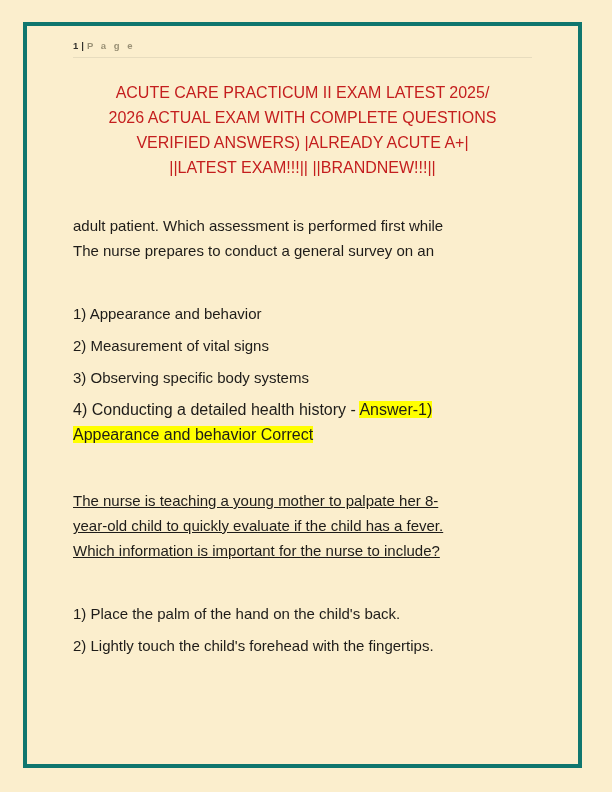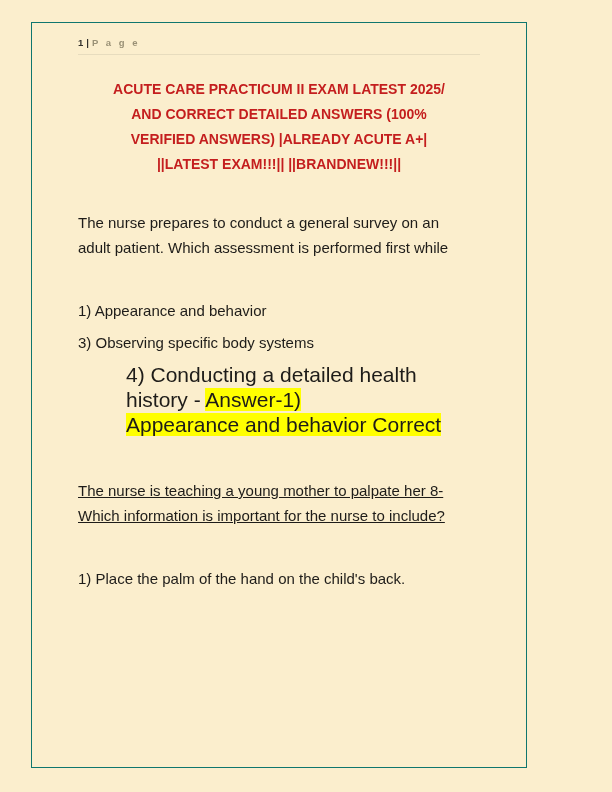--- a/index.html
+++ b/index.html
@@ -7,93 +7,96 @@
     position: relative;
     width: 612px;
     height: 792px;
     background: #fbeecd;
     font-family: "Liberation Sans", sans-serif;
     color: #1e1c19;
     overflow: hidden;
   }
   .page-frame {
     position: absolute;
-    left: 31px;
+    left: 23px;
     top: 22px;
-    width: 496px;
+    width: 559px;
     height: 746px;
-    border: 1px solid #0f766e;
+    border: 4px solid #0f766e;
     box-sizing: border-box;
     padding: 14px 46px 0 46px;
   }
   .page-header {
     font-size: 9.5px;
     font-weight: bold;
     border-bottom: 1px solid #e7dcbe;
     padding-bottom: 6px;
   }
   .page-number { color: #33312c; letter-spacing: 1px; }
   .page-sep { color: #33312c; margin: 0 3px 0 2px; }
   .page-label { color: #9a9176; letter-spacing: 2.5px; }
   .doc-title {
     margin-top: 22px;
     text-align: center;
     color: #c41e1e;
-    font-weight: bold;
-    font-size: 14px;
+    font-weight: normal;
+    font-size: 16px;
     line-height: 25px;
   }
   .doc-title .t-line { white-space: nowrap; }
   .para { font-size: 15px; line-height: 25px; }
   .q1 { margin-top: 33px; }
   .opts-1 { margin-top: 38px; }
   .q2 { margin-top: 41px; text-decoration: underline; }
   .opts-2 { margin-top: 38px; }
   .option {
     font-size: 15px;
     line-height: 25px;
     margin-bottom: 7px;
   }
-  .option-line { font-size: 21px; line-height: 25px; margin-left: 48px; }
+  .option-line { font-size: 16px; line-height: 25px; }
   .hl { background: #ffff00; }
 </style>
 </head>
 <body>
 
 <div class="canvas">
   <div class="page-frame">
 
     <div class="page-header">
       <span class="page-number">1</span><span class="page-sep">|</span><span class="page-label">P a g e</span>
     </div>
 
     <div class="doc-title">
       <div class="t-line">ACUTE CARE PRACTICUM II EXAM LATEST 2025/</div>
-      <div class="t-line">AND CORRECT DETAILED ANSWERS (100%</div>
+      <div class="t-line">2026 ACTUAL EXAM WITH COMPLETE QUESTIONS</div>
       <div class="t-line">VERIFIED ANSWERS) |ALREADY ACUTE A+|</div>
       <div class="t-line">||LATEST EXAM!!!|| ||BRANDNEW!!!||</div>
     </div>
 
     <div class="para q1">
+      <div>adult patient. Which assessment is performed first while</div>
       <div>The nurse prepares to conduct a general survey on an</div>
-      <div>adult patient. Which assessment is performed first while</div>
     </div>
 
     <div class="opts-1">
       <div class="option">1) Appearance and behavior</div>
+      <div class="option">2) Measurement of vital signs</div>
       <div class="option">3) Observing specific body systems</div>
       <div class="option">
         <div class="option-line"><span>4) Conducting a detailed health history - </span><span class="hl">Answer-1)</span></div>
         <div class="option-line"><span class="hl">Appearance and behavior Correct</span></div>
       </div>
     </div>
 
     <div class="para q2">
       <div>The nurse is teaching a young mother to palpate her 8-</div>
+      <div>year-old child to quickly evaluate if the child has a fever.</div>
       <div>Which information is important for the nurse to include?</div>
     </div>
 
     <div class="opts-2">
       <div class="option">1) Place the palm of the hand on the child's back.</div>
+      <div class="option">2) Lightly touch the child's forehead with the fingertips.</div>
     </div>
 
   </div>
 </div>
 
 </body></html>

